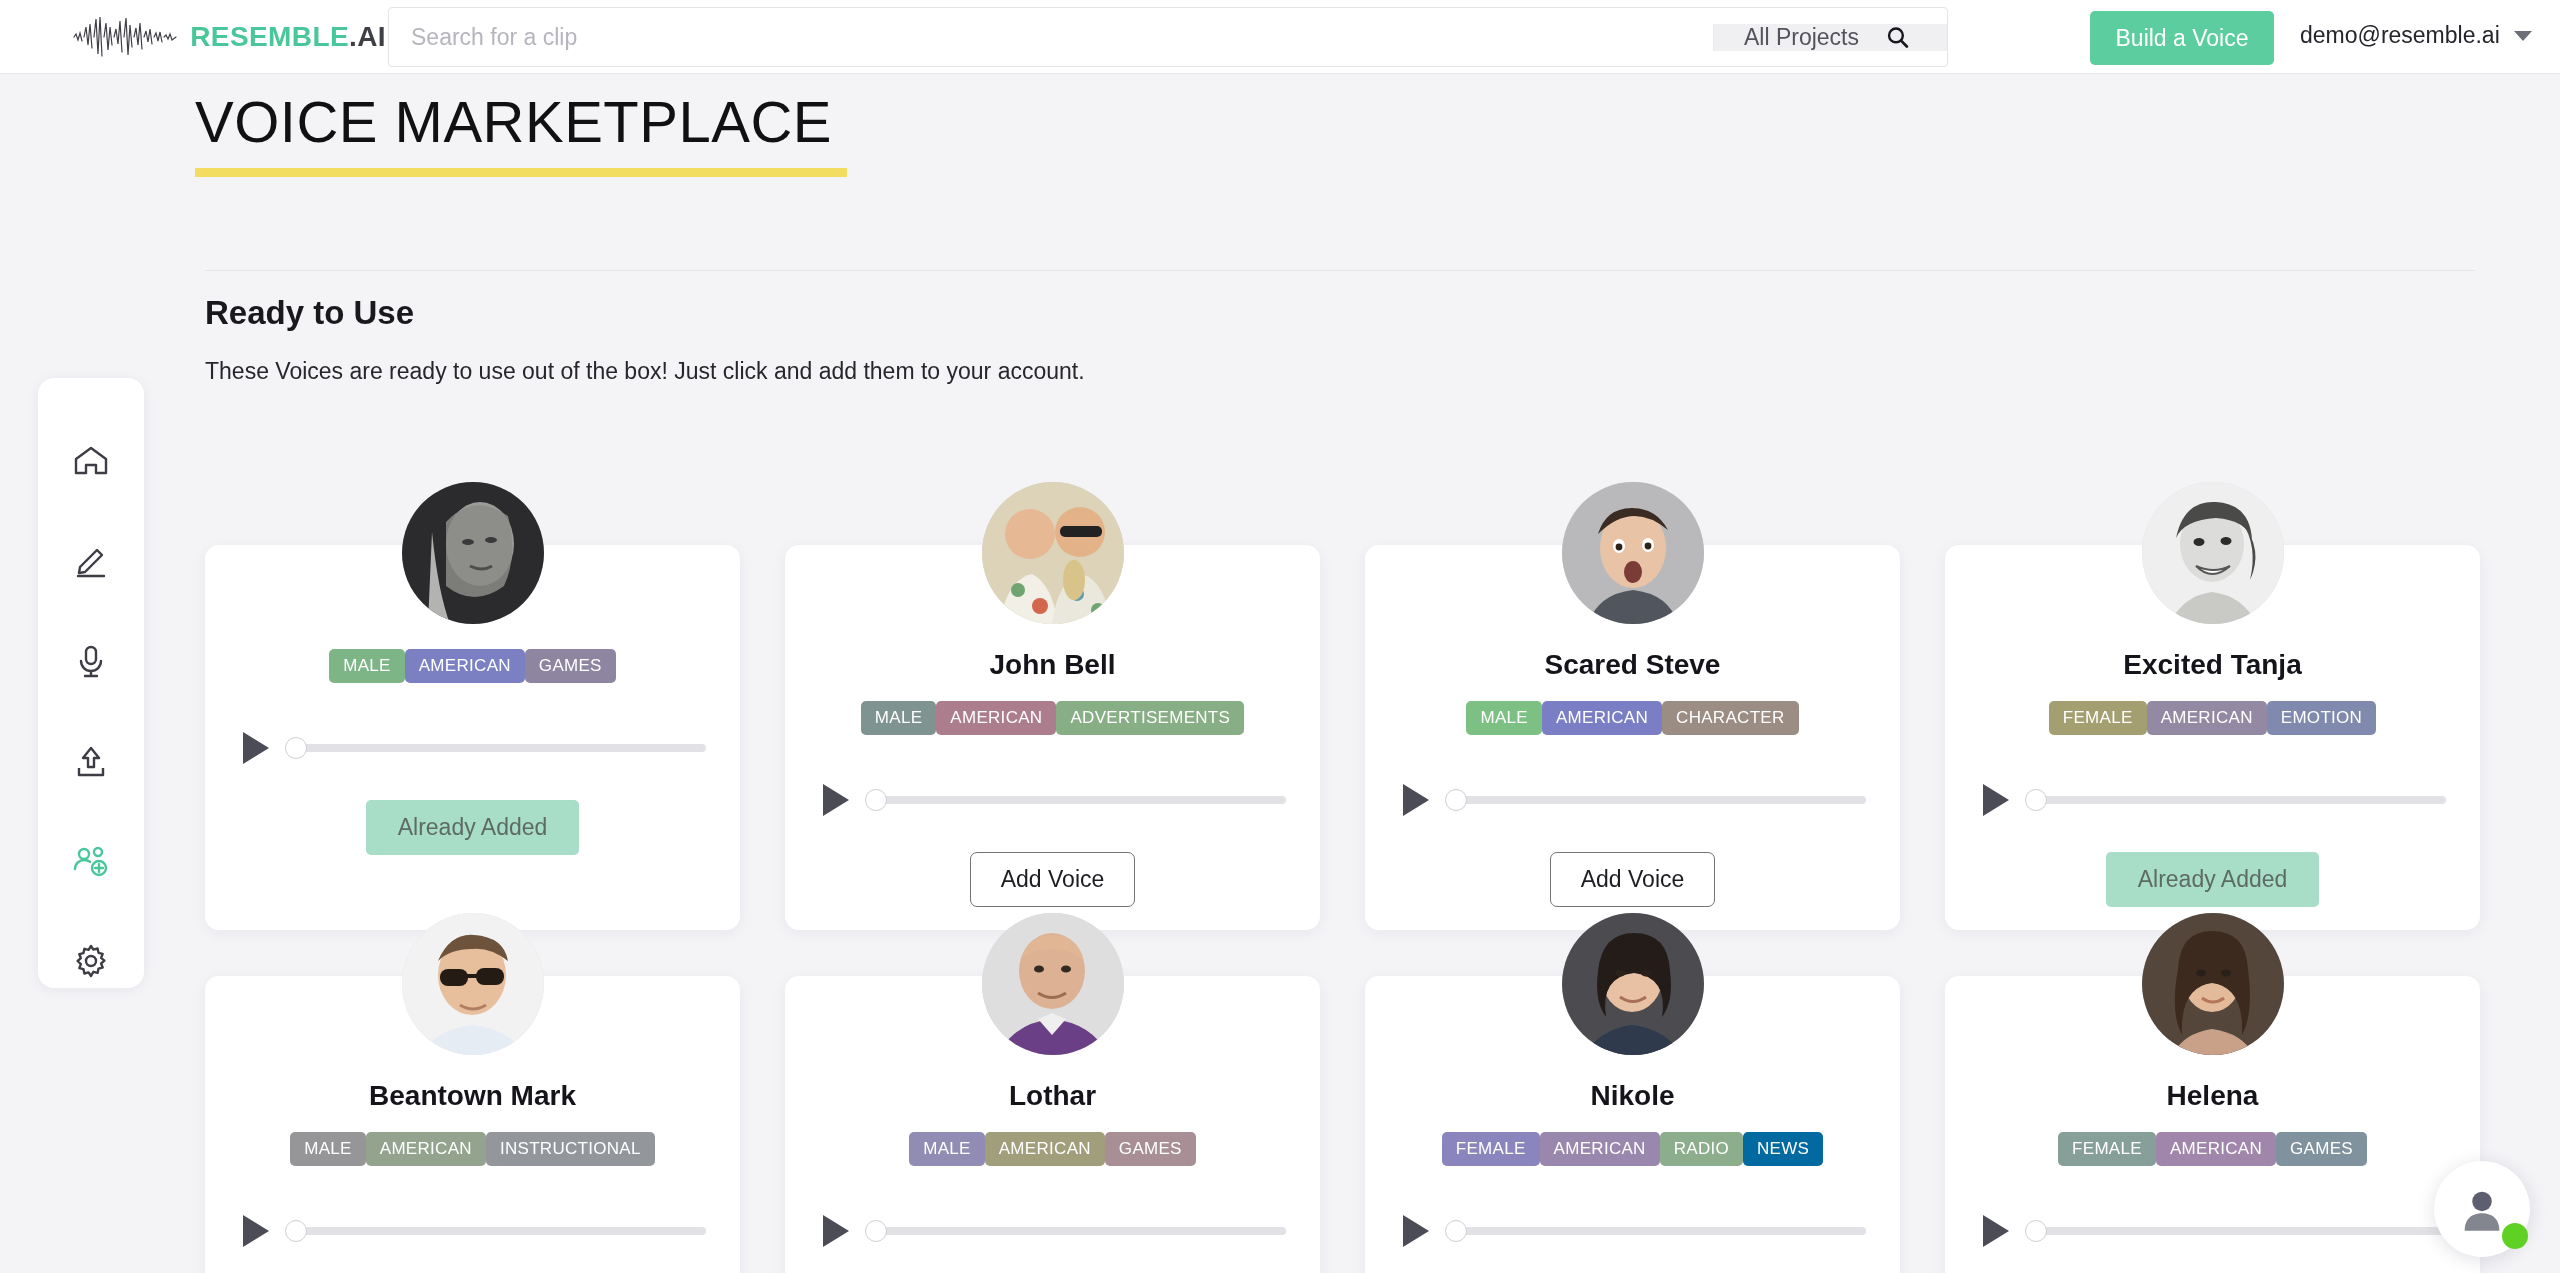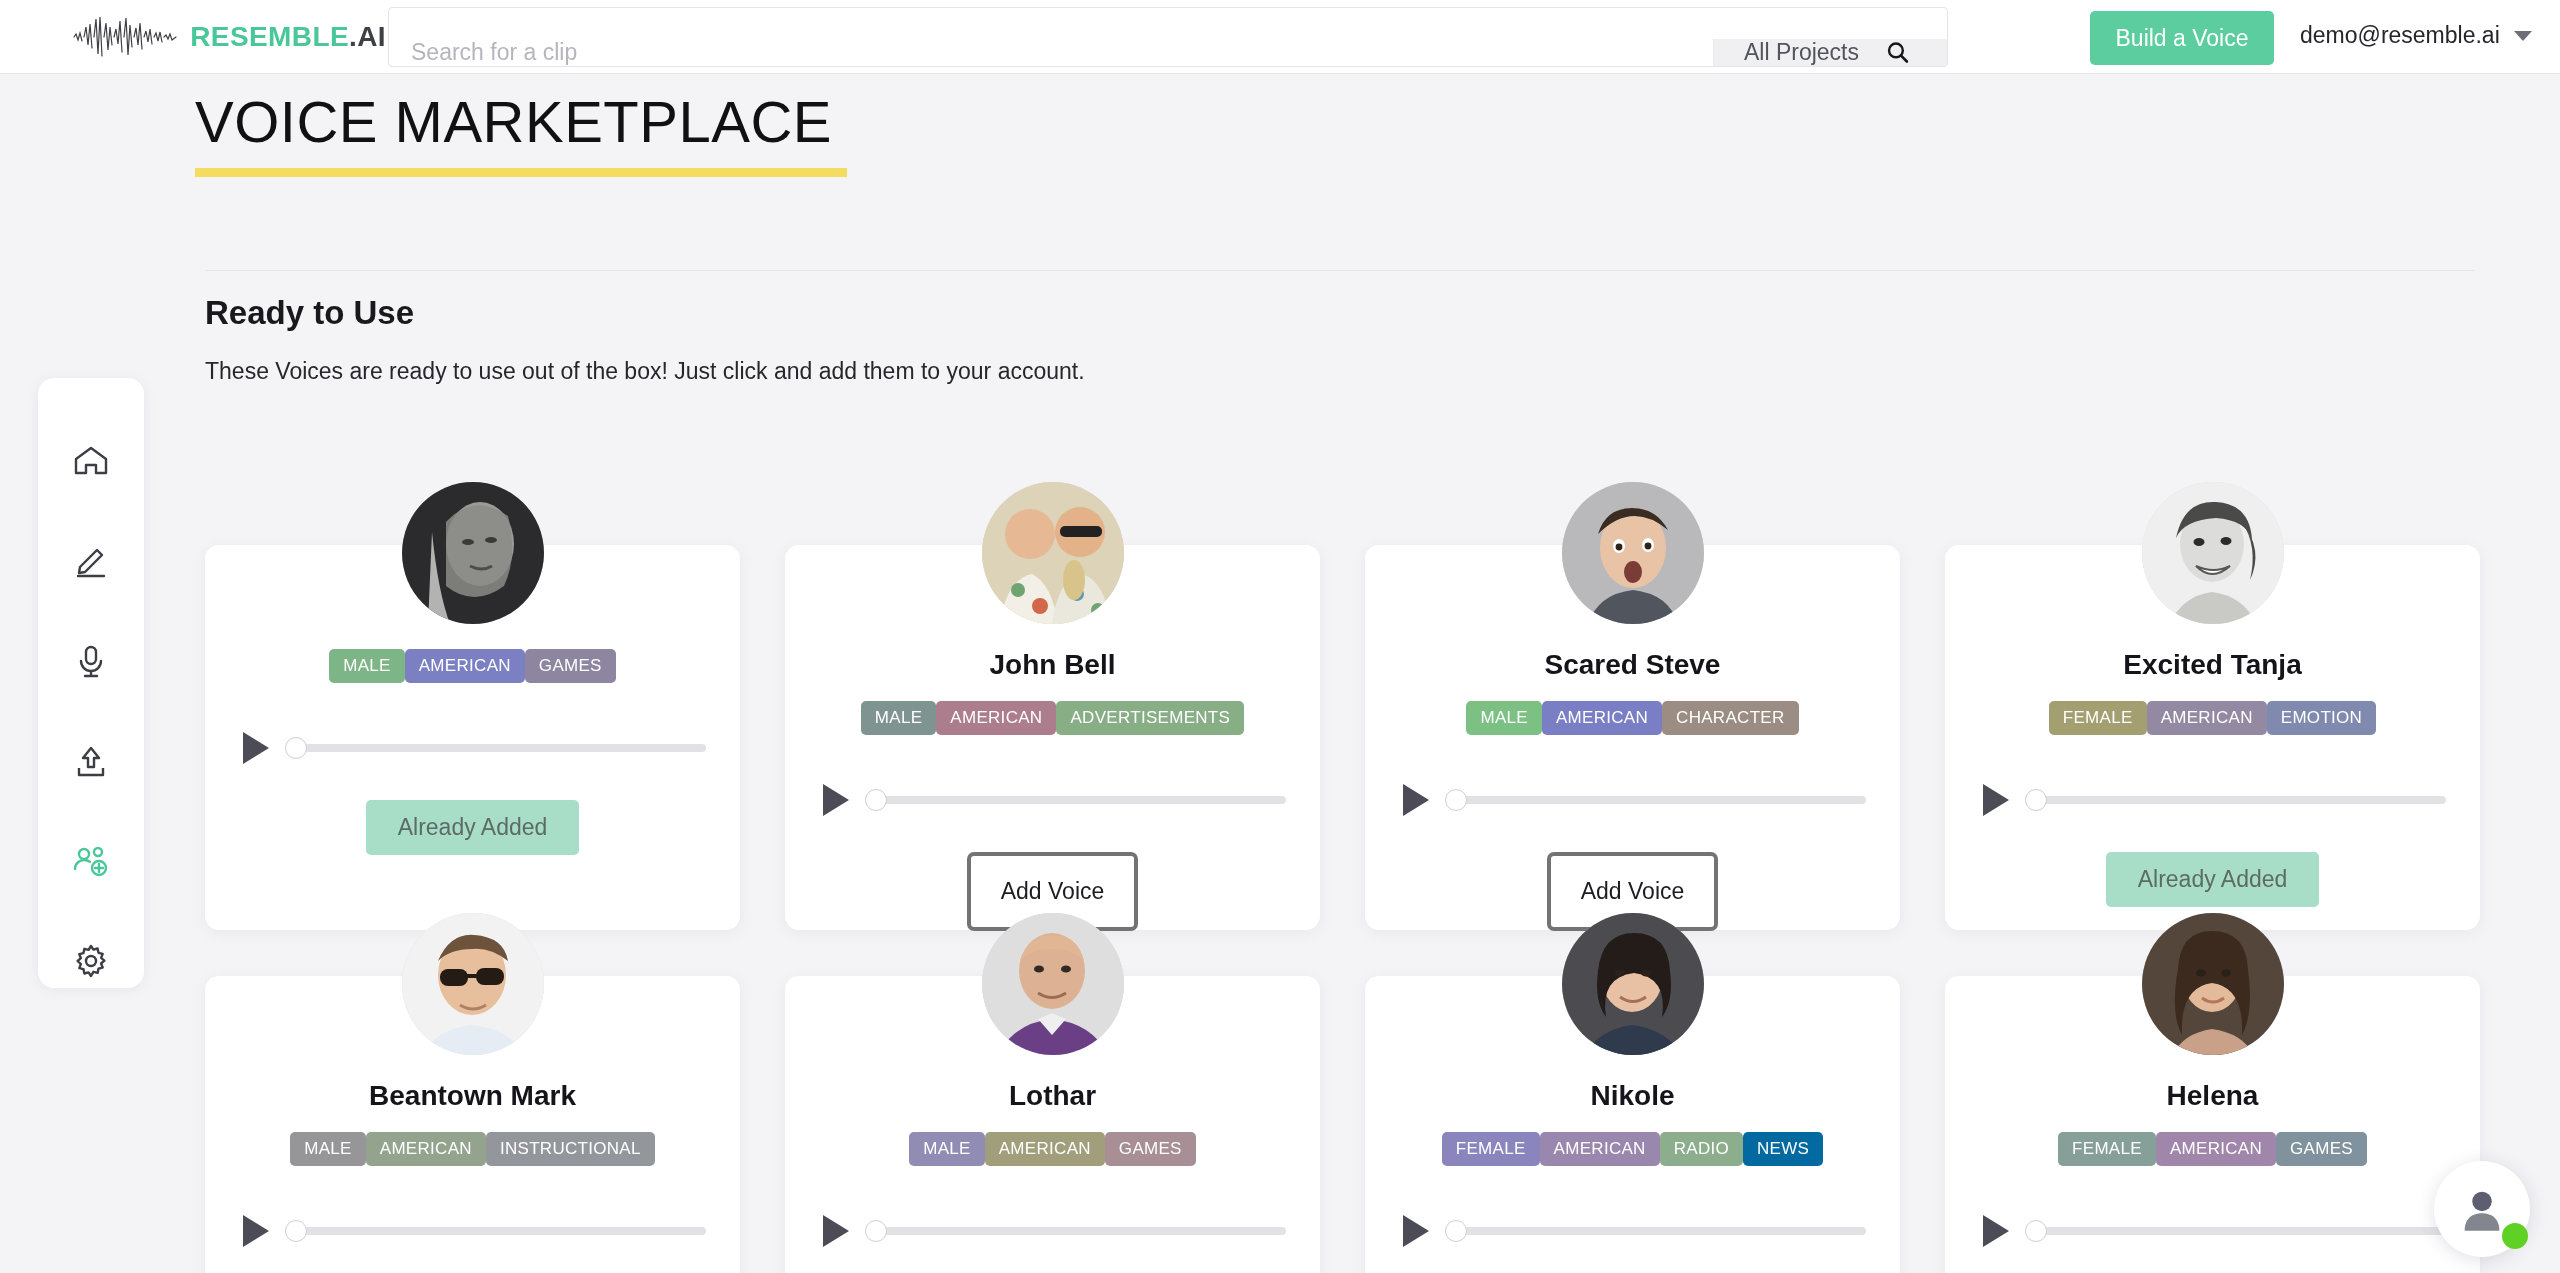--- a/index.html
+++ b/index.html
@@ -23,21 +23,21 @@
   .brand-wave { width: 108px; height: 44px; }
   .brand-text {
     font-size: 28px; font-weight: bold; letter-spacing: .4px;
     color: #4ac79a; margin-left: 10px;
   }
   .brand-text .dot-ai { color: #3f3f46; }
 
   .searchwrap {
     position: absolute; left: 388px; top: 7px;
     width: 1560px; height: 60px;
-    display: flex; align-items: flex-end;
+    display: flex; align-items: center;
     border: 1px solid #e3e3e8; border-radius: 4px;
     background: #fff; overflow: hidden;
   }
   .searchwrap input {
     flex: 1; border: 0; outline: none;
     font-size: 23px; color: #3a3a42;
     padding: 0 22px; background: transparent;
     font-family: "Liberation Sans", sans-serif;
   }
   .searchwrap input::placeholder { color: #b5b5bd; }
@@ -150,22 +150,22 @@
   }
   .action { margin-top: 36px; display:flex; justify-content:center; }
   .btn-added {
     background: #a8ddc7; color: #5d6b66;
     border: none; border-radius: 5px;
     font-size: 23px; padding: 14px 32px; cursor: pointer;
     font-family: "Liberation Sans", sans-serif;
   }
   .btn-add {
     background: #ffffff; color: #1c1c22;
-    border: 4px solid #737373; border-radius: 7px;
-    font-size: 23px; padding: 22px 30px; cursor: pointer;
+    border: 1px solid #737373; border-radius: 7px;
+    font-size: 23px; padding: 13px 30px; cursor: pointer;
     font-family: "Liberation Sans", sans-serif;
   }
 
   
   .chat-widget {
     position: absolute; right: 30px; bottom: 16px;
     width: 96px; height: 96px; border-radius: 50%;
     background: #ffffff; box-shadow: 0 3px 18px rgba(40,40,80,.14);
     display:flex; align-items:center; justify-content:center; cursor:pointer;
     z-index: 50;

